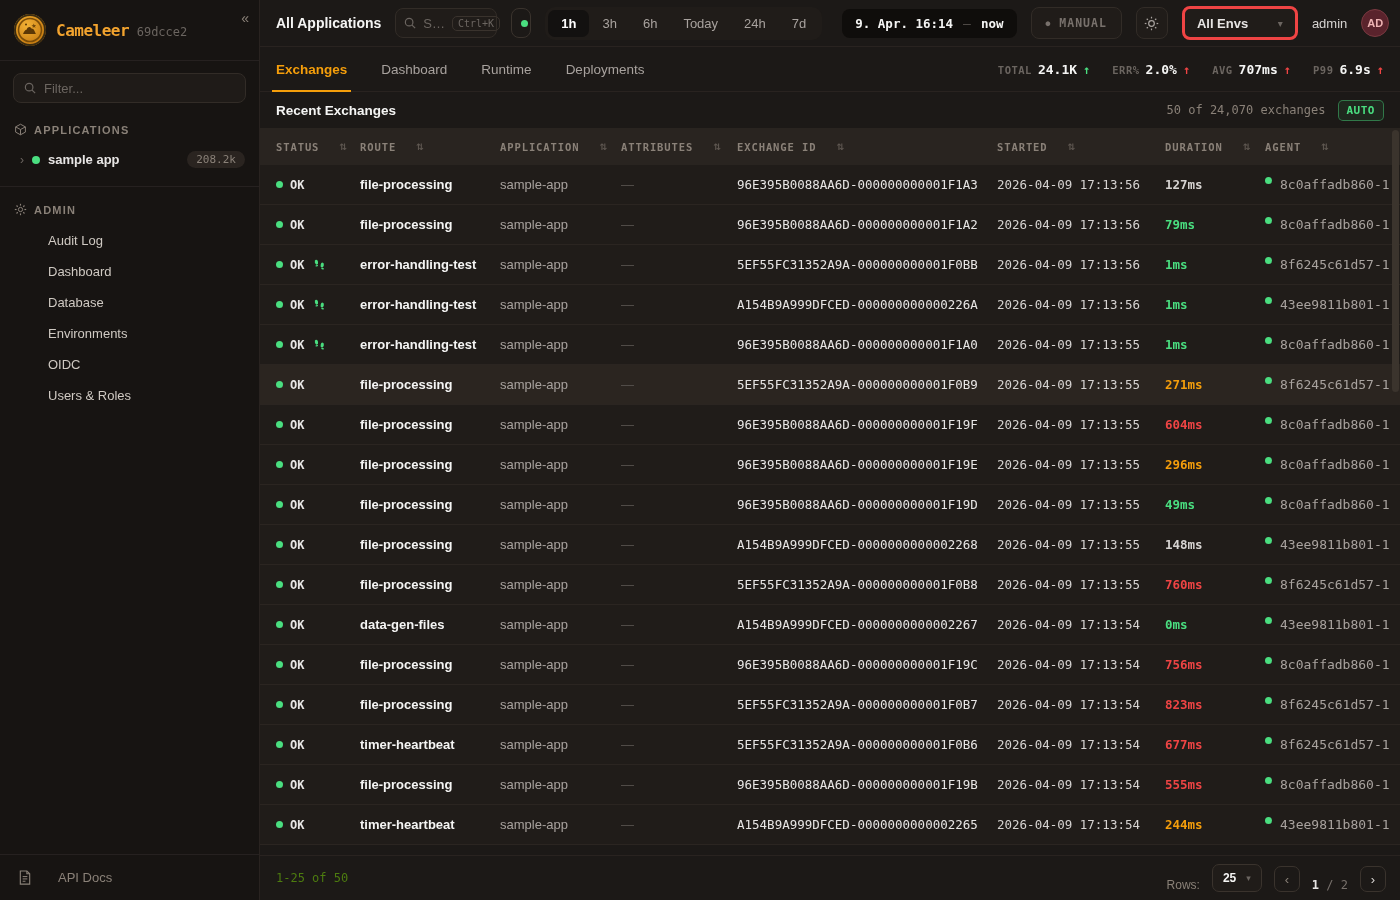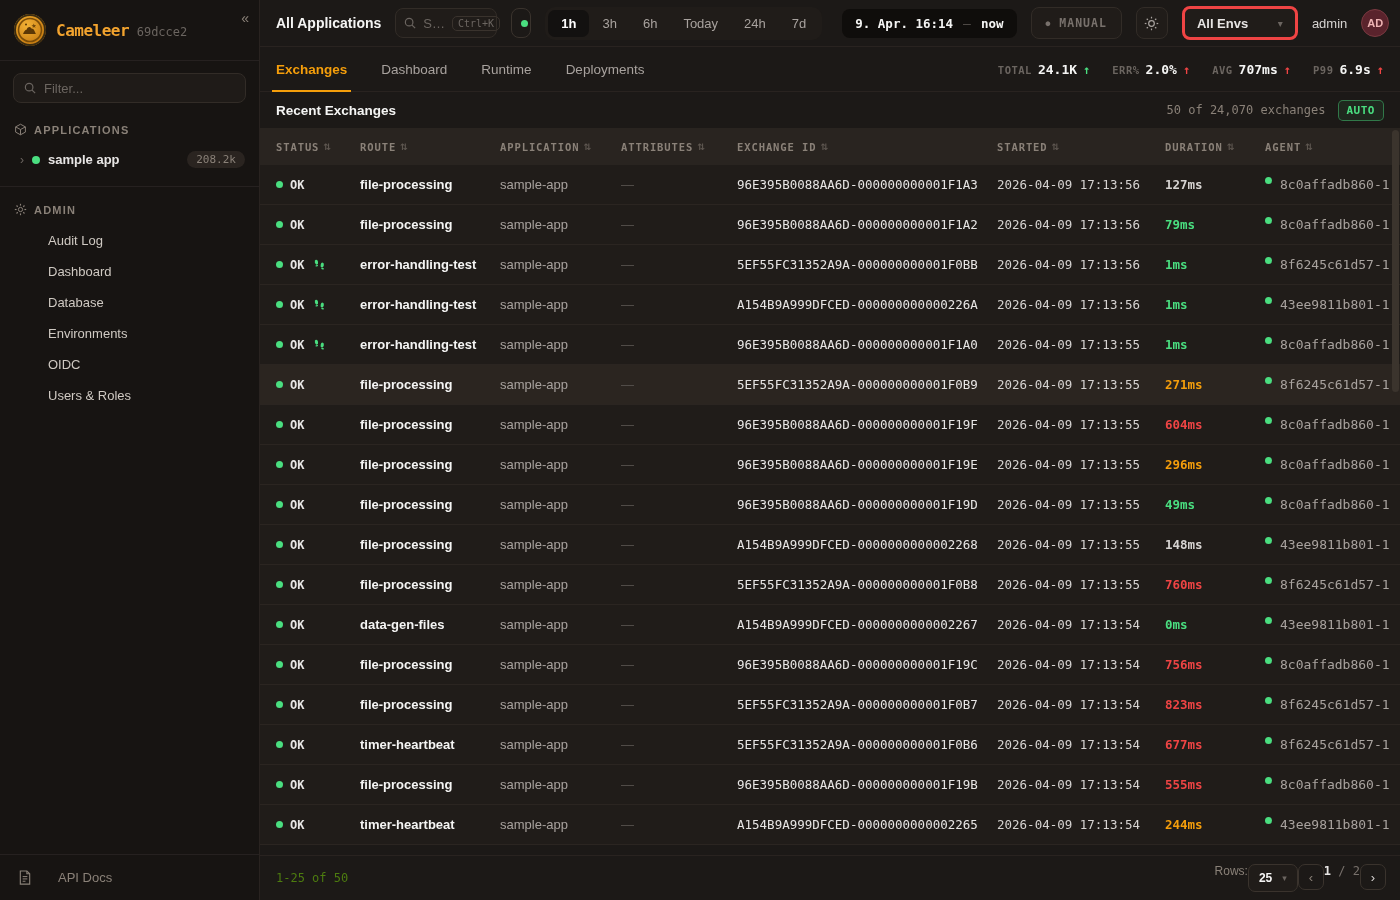--- a/index.html
+++ b/index.html
@@ -70,42 +70,42 @@
   .listhead { height:36px; display:flex; align-items:center; padding:0 16px; flex-shrink:0; }
   .listhead .title { font-size:13.5px; font-weight:bold; color:#f5f5f4; }
   .listhead-right { margin-left:auto; display:flex; align-items:center; gap:12px; }
   .summary { font-family:"DejaVu Sans Mono", monospace; font-size:12px; color:#8a8178; }
   .auto-badge { font-family:"DejaVu Sans Mono", monospace; font-size:11px; font-weight:bold; color:#4ade80; border:1px solid rgba(74,222,128,.45); background:rgba(74,222,128,.07); border-radius:5px; padding:3px 8px; letter-spacing:.5px; }
 
   
   .tablewrap { flex:1; position:relative; overflow:hidden; }
   .cols { display:grid; grid-template-columns:84px 140px 121px 116px 260px 168px 100px auto; padding-left:16px; align-items:center; }
   .thead { height:37px; background:#292420; color:#8a8178; }
-  .th { display:flex; align-items:center; gap:4px; font-size:10.5px; font-weight:bold; letter-spacing:.9px; cursor:pointer; font-family:"DejaVu Sans Mono", monospace; }
+  .th { display:flex; align-items:center; gap:20px; font-size:10.5px; font-weight:bold; letter-spacing:.9px; cursor:pointer; font-family:"DejaVu Sans Mono", monospace; }
   .sort { opacity:.55; font-size:9px; font-family:"DejaVu Sans", sans-serif; }
   .tr { height:40px; background:#201c19; border-bottom:1px solid #2b2521; cursor:pointer; }
   .tr.hl { background:#2b2520; }
   .td { font-size:13px; color:#d6d3d1; white-space:nowrap; overflow:hidden; }
   .td-status { display:flex; align-items:center; gap:7px; }
   .ok { font-family:"DejaVu Sans Mono", monospace; font-size:12px; font-weight:bold; color:#e7e5e4; }
   .td-route { font-weight:600; color:#f5f5f4; }
   .td-app { color:#a8a29e; }
   .td-attr { color:#57534e; }
   .td-id { font-family:"DejaVu Sans Mono", monospace; font-size:12.5px; color:#e7e5e4; }
   .td-start { font-family:"DejaVu Sans Mono", monospace; font-size:12.5px; color:#d6d3d1; }
   .td-dur { font-family:"DejaVu Sans Mono", monospace; font-size:12.5px; font-weight:bold; }
   .td-dur.green { color:#4ade80; } .td-dur.amber { color:#f59e0b; } .td-dur.red { color:#ef4444; } .td-dur.gray { color:#d6d3d1; }
   .td-agent { display:flex; align-items:flex-start; gap:8px; font-family:"DejaVu Sans Mono", monospace; font-size:13px; color:#a8a29e; }
   .vscroll { position:absolute; top:0; right:1px; width:7px; height:100%; }
   .vscroll .thumb { position:absolute; top:2px; width:7px; height:262px; border-radius:4px; background:#3b342d; }
 
   
   .pagefoot { height:45px; border-top:1px solid #292320; display:flex; align-items:center; padding:0 14px 0 16px; flex-shrink:0; }
   .range-text { font-family:"DejaVu Sans Mono", monospace; font-size:12px; color:#4d7c0f; }
-  .foot-right { margin-left:auto; display:flex; align-items:flex-start; gap:0; }
+  .foot-right { margin-left:auto; display:flex; align-items:flex-end; gap:12px; }
   .rows-label { color:#8a8178; font-size:12px; }
   .rows-select { height:28px; background:#201c19; border:1px solid #3a332d; border-radius:7px; display:flex; align-items:center; gap:10px; padding:0 10px; color:#f5f5f4; font-weight:bold; font-size:12px; cursor:pointer; }
   .rows-select .chev { color:#6b6560; font-size:9px; font-weight:normal; }
   .page-btn { width:26px; height:26px; border:1px solid #3a332d; background:transparent; border-radius:7px; color:#8a8178; display:flex; align-items:center; justify-content:center; font-size:13px; cursor:pointer; }
   .page-btn.next { color:#d6d3d1; }
   .page-ind { font-family:"DejaVu Sans Mono", monospace; font-size:12px; color:#78716c; }
   .page-ind b { color:#e7e5e4; font-weight:bold; }
 
   svg { display:block; }
   .fp { display:inline-flex; margin-left:2px; }

